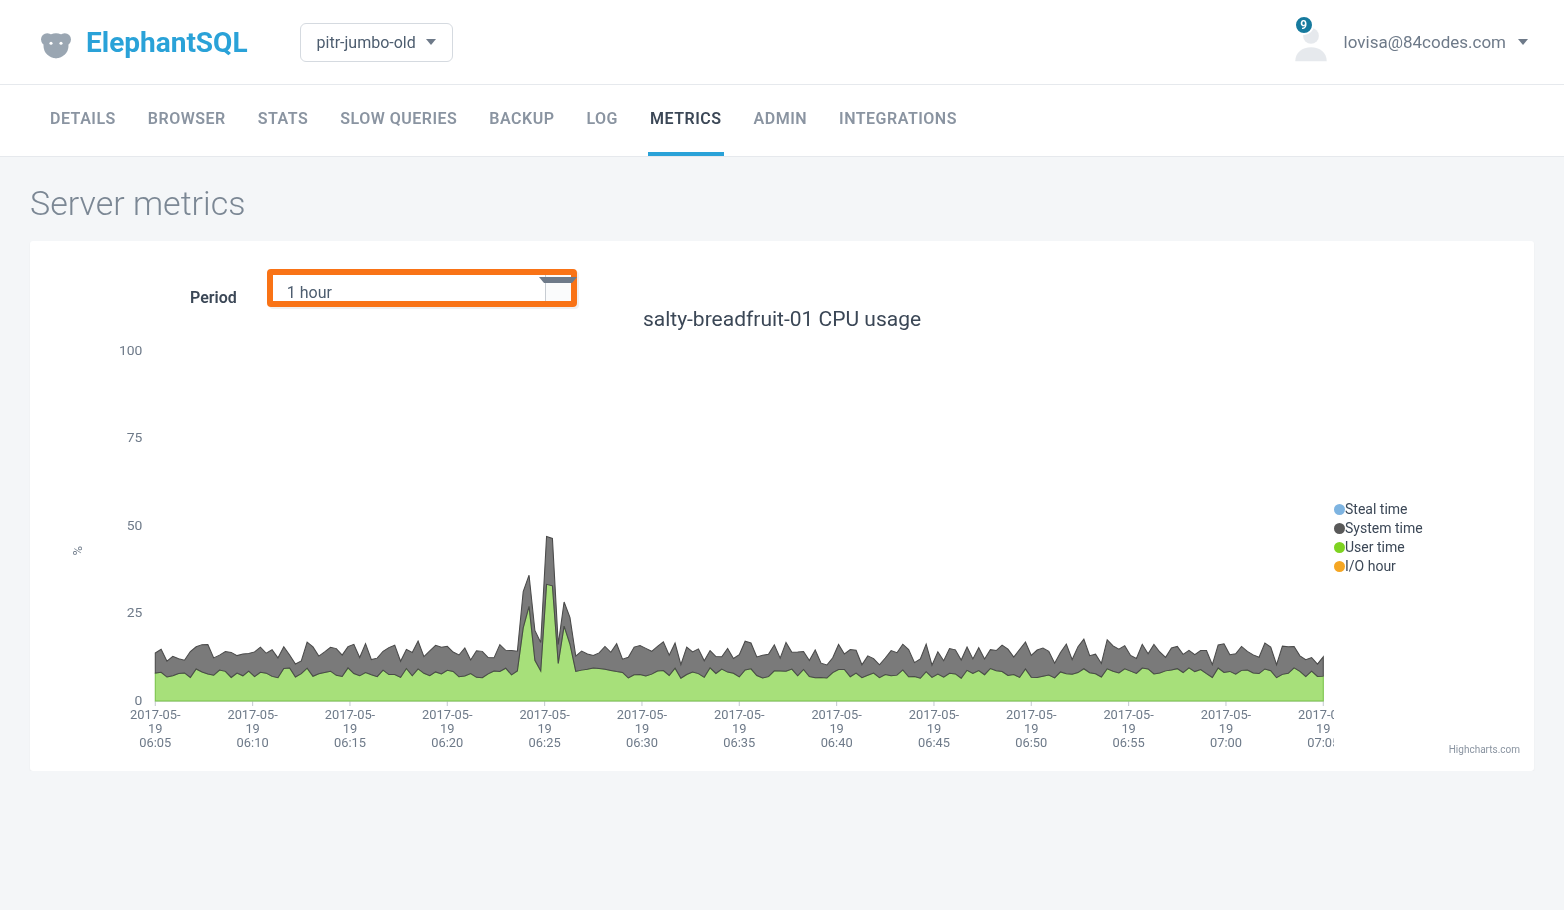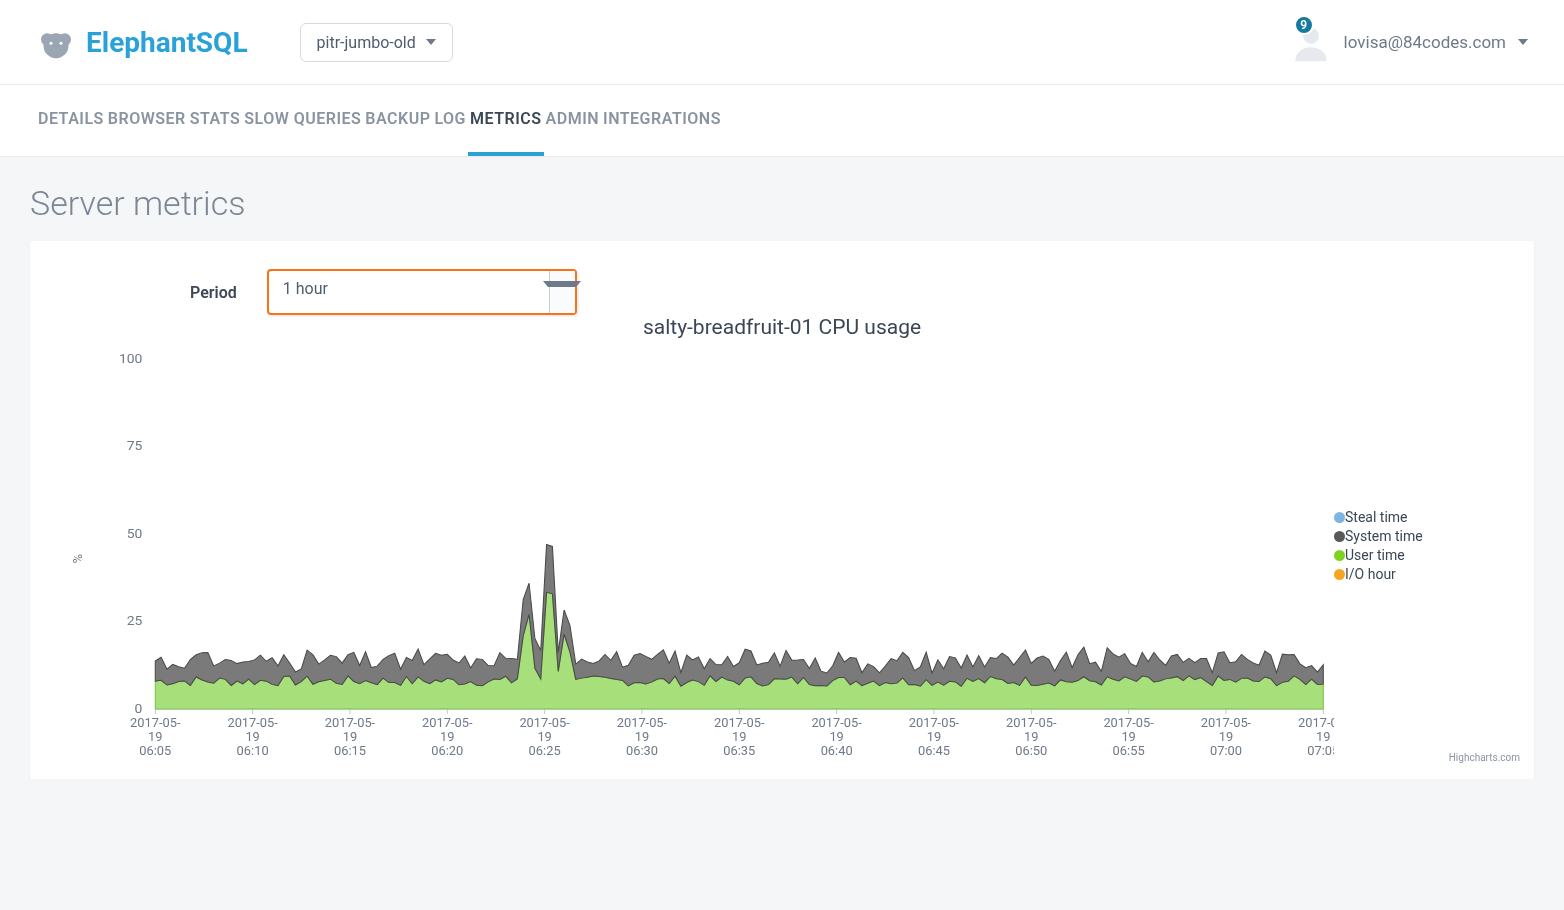--- a/index.html
+++ b/index.html
@@ -7,28 +7,28 @@
 .topbar{background:#fff;border-bottom:1px solid #e6e9ed;height:85px;display:flex;align-items:center;padding:0 36px}
 .logo{display:flex;align-items:center;gap:10px;font-size:28px;font-weight:700;color:#2aa2d8}
 .logo svg{width:40px;height:40px}
 .inst-select{margin-left:52px;background:#fff;border:1px solid #d5dae0;border-radius:6px;padding:9px 16px;font-size:16px;color:#4d5d6f;display:flex;align-items:center;gap:10px;cursor:pointer}
 .caret{width:0;height:0;border-left:5px solid transparent;border-right:5px solid transparent;border-top:6px solid #6e7a89}
 .spacer{flex:1}
 .user{display:flex;align-items:center;gap:12px;font-size:17px;color:#6e7a89;cursor:pointer}
 .avatar{position:relative;width:42px;height:42px}
 .avatar svg{width:42px;height:42px;opacity:.35}
 .badge{position:absolute;top:-6px;left:4px;background:#167a9e;color:#fff;font-size:12px;font-weight:600;width:20px;height:20px;border-radius:50%;display:flex;align-items:center;justify-content:center;border:2px solid #fff}
-.navbar{background:#fff;border-bottom:1px solid #e6e9ed;padding:0 36px;display:flex;}
+.navbar{background:#fff;border-bottom:1px solid #e6e9ed;padding:0 48px;display:flex;gap:28px}
 .tab{padding:24px 2px;font-size:16px;font-weight:600;letter-spacing:.5px;color:#8a94a1;cursor:pointer;border-bottom:4px solid transparent}
 .tab.active{color:#3b4756;border-bottom-color:#2aa2d8}
 .page-title{font-size:34px;font-weight:300;color:#7b8794;padding:26px 30px 18px}
 .card{background:#fff;margin:0 30px;border-radius:3px;box-shadow:0 1px 2px rgba(0,0,0,.05);padding:28px 40px 10px;position:relative}
-.period-row{display:flex;align-items:center;gap:30px;margin-left:120px}
+.period-row{display:flex;align-items:flex-end;gap:30px;margin-left:120px}
 .period-label{font-size:16px;font-weight:600;color:#3b4756}
-.period-select{width:310px;border:2px solid #f97316;border-radius:4px;display:flex;align-items:stretch;height:46px;cursor:pointer;box-shadow:2px 2px 0 rgba(0,0,0,.06)}
+.period-select{width:310px;border:6px solid #f97316;border-radius:4px;display:flex;align-items:stretch;height:38px;cursor:pointer;box-shadow:2px 2px 0 rgba(0,0,0,.06)}
 .period-select span{padding:8px 14px;font-size:16px;color:#4d5d6f;flex:1}
 .period-select .dd{width:26px;border-left:1px solid #c7ccd2;display:flex;align-items:center;justify-content:center;background:#fafbfc}
 .chart-title{text-align:center;font-size:21px;color:#3b4756;margin-bottom:10px}
 .chart-wrap{display:flex;align-items:flex-start;position:relative}
 .yaxis-label{writing-mode:vertical-rl;transform:rotate(180deg);font-size:13px;color:#6e7a89;align-self:center;margin-right:6px}
 .chart{flex:1;position:relative;height:420px}
 .legend{width:160px;font-size:14px;color:#3b4756;padding-top:160px}
 .legend-item{display:flex;align-items:center;margin-bottom:3px}
 .dot{width:11px;height:11px;border-radius:50%}
 .credit{position:absolute;right:14px;bottom:16px;font-size:10px;color:#8a94a1}

